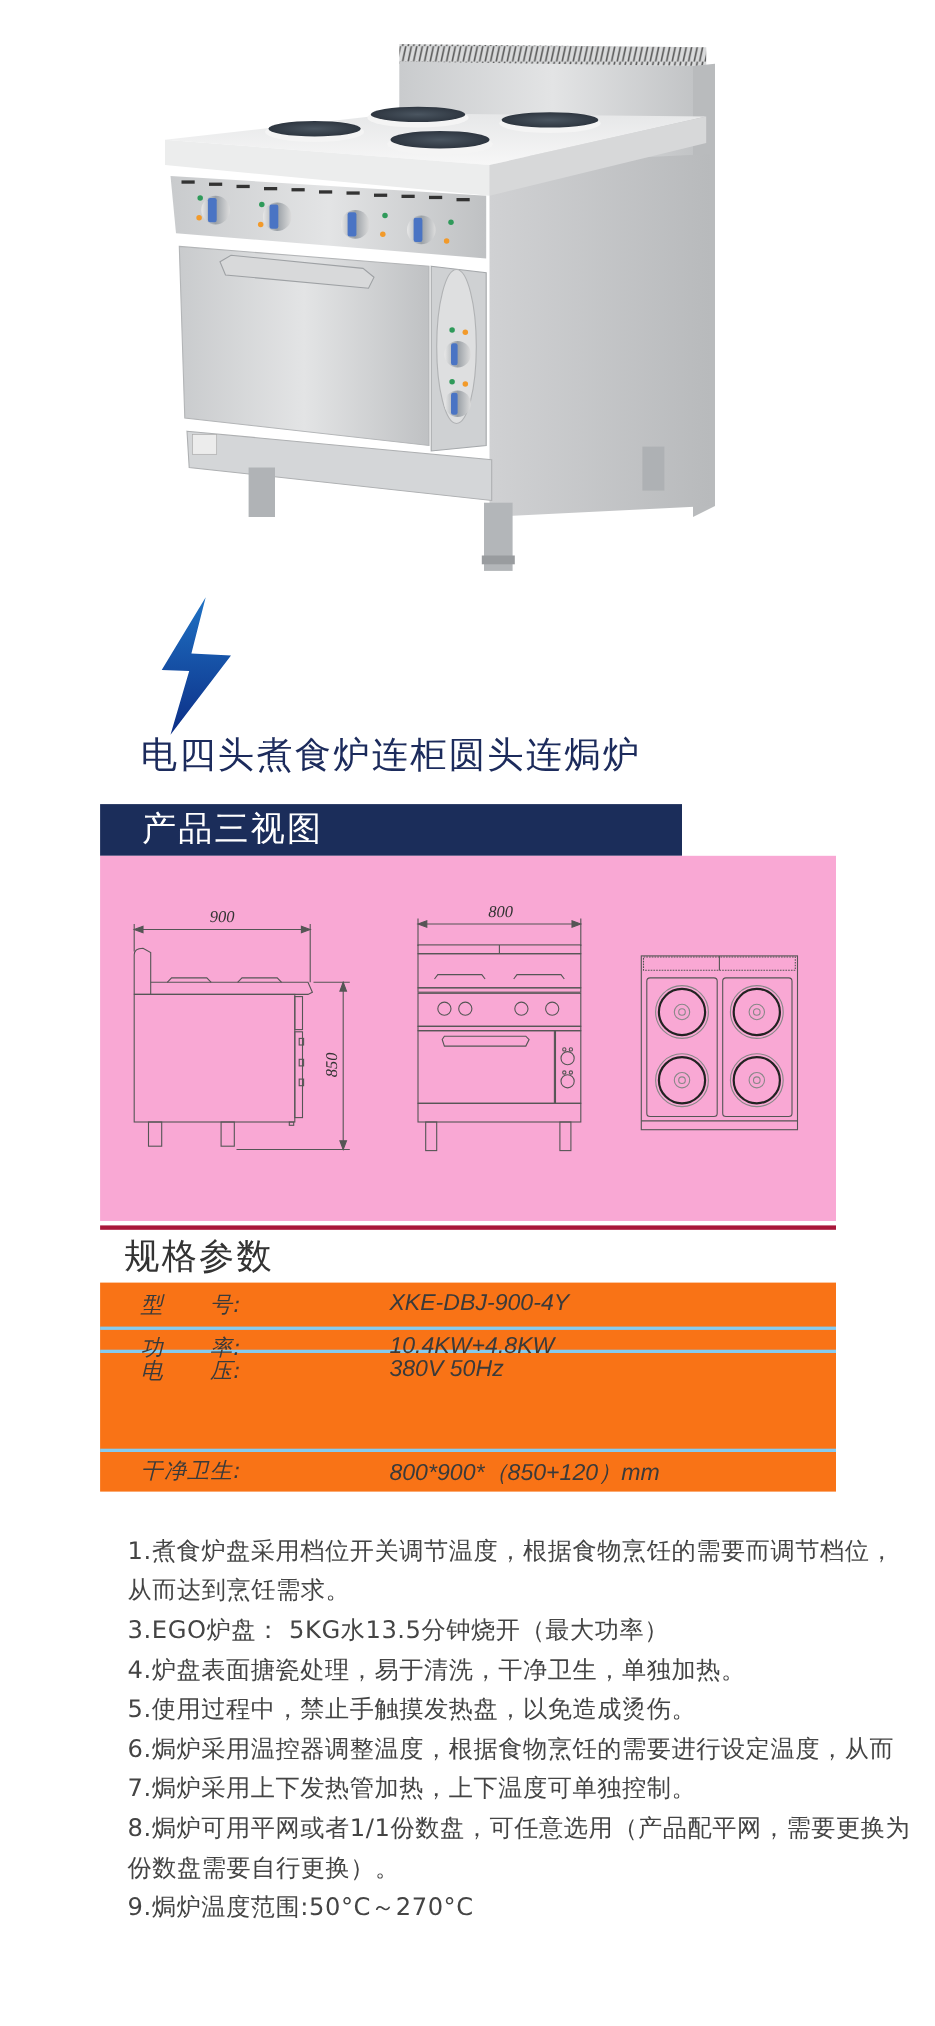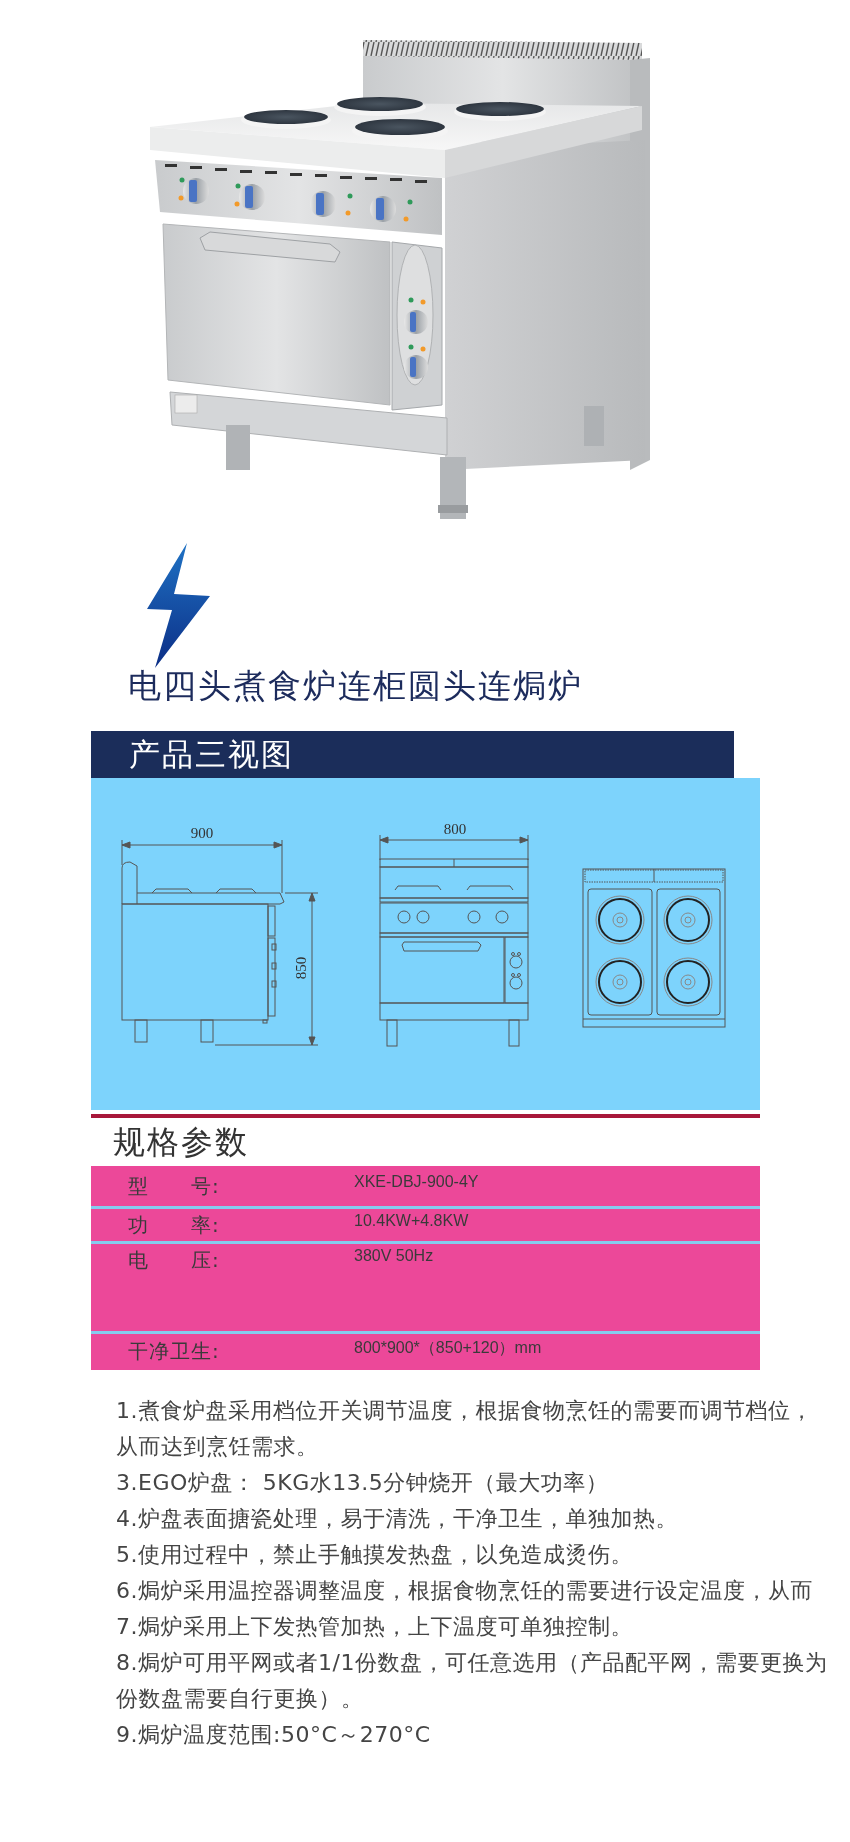--- a/index.html
+++ b/index.html
@@ -13,57 +13,59 @@
 
   
   #bolt { left: 140px; top: 540px; width: 80px; height: 132px; }
   #product-title {
     left: 128px; top: 664px; font-size: 33px; line-height: 44px;
     color: #1c2b5c; letter-spacing: 2px; white-space: nowrap;
   }
 
   
   #views-bar {
-    left: 91px; top: 731px; width: 643px; height: 47px;
+    left: 91px; top: 731px; width: 529px; height: 47px;
     background: #1b2d5a;
   }
   #views-bar-title {
     position: absolute; left: 38px; top: 3px; font-size: 31px; line-height: 40px;
     color: #ffffff; font-weight: 300; letter-spacing: 2px;
   }
   #views-panel {
     left: 91px; top: 778px; width: 669px; height: 332px;
-    background: #7dd3fc;
+    background: #f9a8d4;
+    font-style: italic;
   }
   #views-svg { position: absolute; left: 0; top: 0; }
 
   
   #spec-rule { left: 91px; top: 1114px; width: 669px; height: 4px; background: #a8173a; }
   #spec-heading {
     left: 113px; top: 1122px; font-size: 32px; line-height: 40px;
     color: #333; letter-spacing: 2px; font-weight: 300;
   }
 
   
   #spec-table {
     left: 91px; top: 1166px; width: 669px;
-    background: #ec4899;
+    background: #f97316;
+    font-style: italic;
   }
   .spec-row {
     position: relative; width: 100%;
     border-bottom: 3px solid #86cbef;
     font-size: 20px; color: #3a3a3a;
   }
   .spec-row:last-child { border-bottom: none; }
   .spec-label {
     position: absolute; left: 37px; top: 7px; white-space: pre; letter-spacing: 1px;
   }
   .spec-value {
     position: absolute; left: 263px; top: 7px; white-space: nowrap; letter-spacing: 0px;
-    font-family: "Liberation Sans", sans-serif; font-size: 16px; text-align: right;
+    font-family: "Liberation Sans", sans-serif; font-size: 21px; text-align: right;
   }
 
   
   #notes { left: 116px; top: 1393px; width: 640px; }
   .note-line {
     font-size: 22px; line-height: 36px; color: #444; white-space: nowrap;
     letter-spacing: 0.5px;
   }
 </style>
 </head>
@@ -298,21 +300,21 @@
 </div>
 
 <div id="spec-rule" class="abs"></div>
 <div id="spec-heading" class="abs">规格参数</div>
 
 <div id="spec-table" class="abs">
   <div class="spec-row" style="height:43px;">
     <span class="spec-label">型　　号:</span>
     <span class="spec-value">XKE-DBJ-900-4Y</span>
   </div>
-  <div class="spec-row" style="height:35px;">
+  <div class="spec-row" style="height:21px;">
     <span class="spec-label" style="top:3px;">功　　率:</span>
     <span class="spec-value" style="top:3px;">10.4KW+4.8KW</span>
   </div>
   <div class="spec-row" style="height:90px;">
     <span class="spec-label" style="top:3px;">电　　压:</span>
     <span class="spec-value" style="top:3px;">380V  50Hz</span>
   </div>
   <div class="spec-row" style="height:36px;">
     <span class="spec-label" style="top:4px;">干净卫生:</span>
     <span class="spec-value" style="top:4px;">800*900*（850+120）mm</span>

